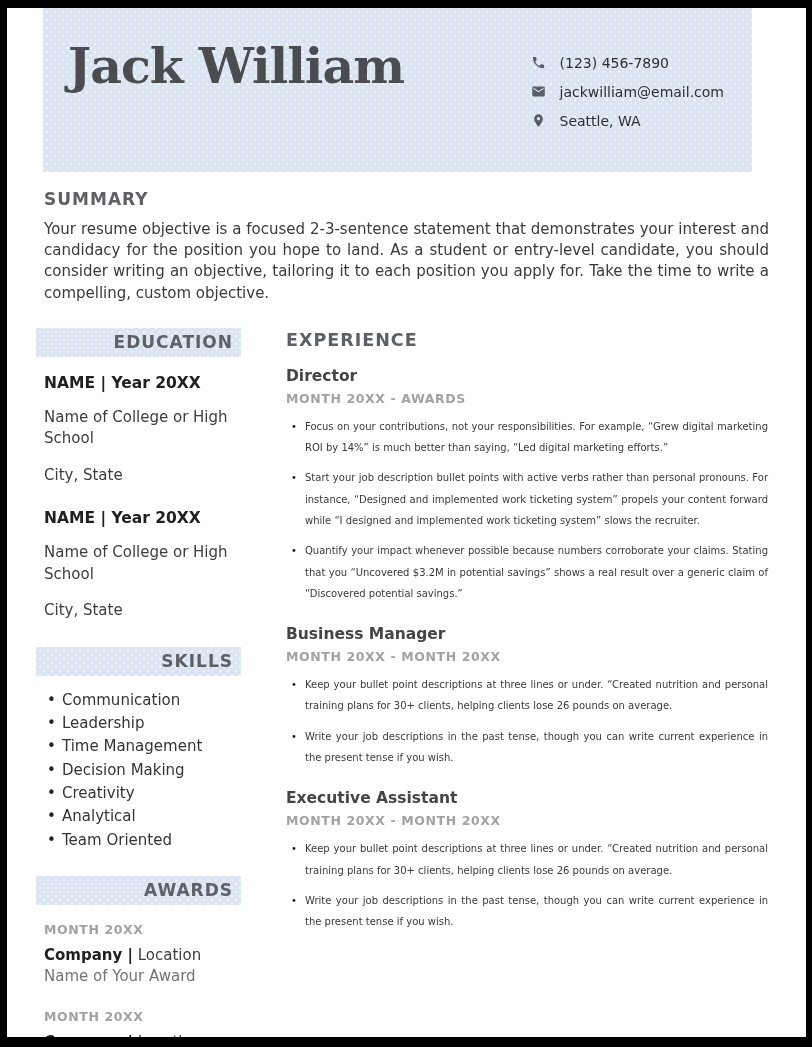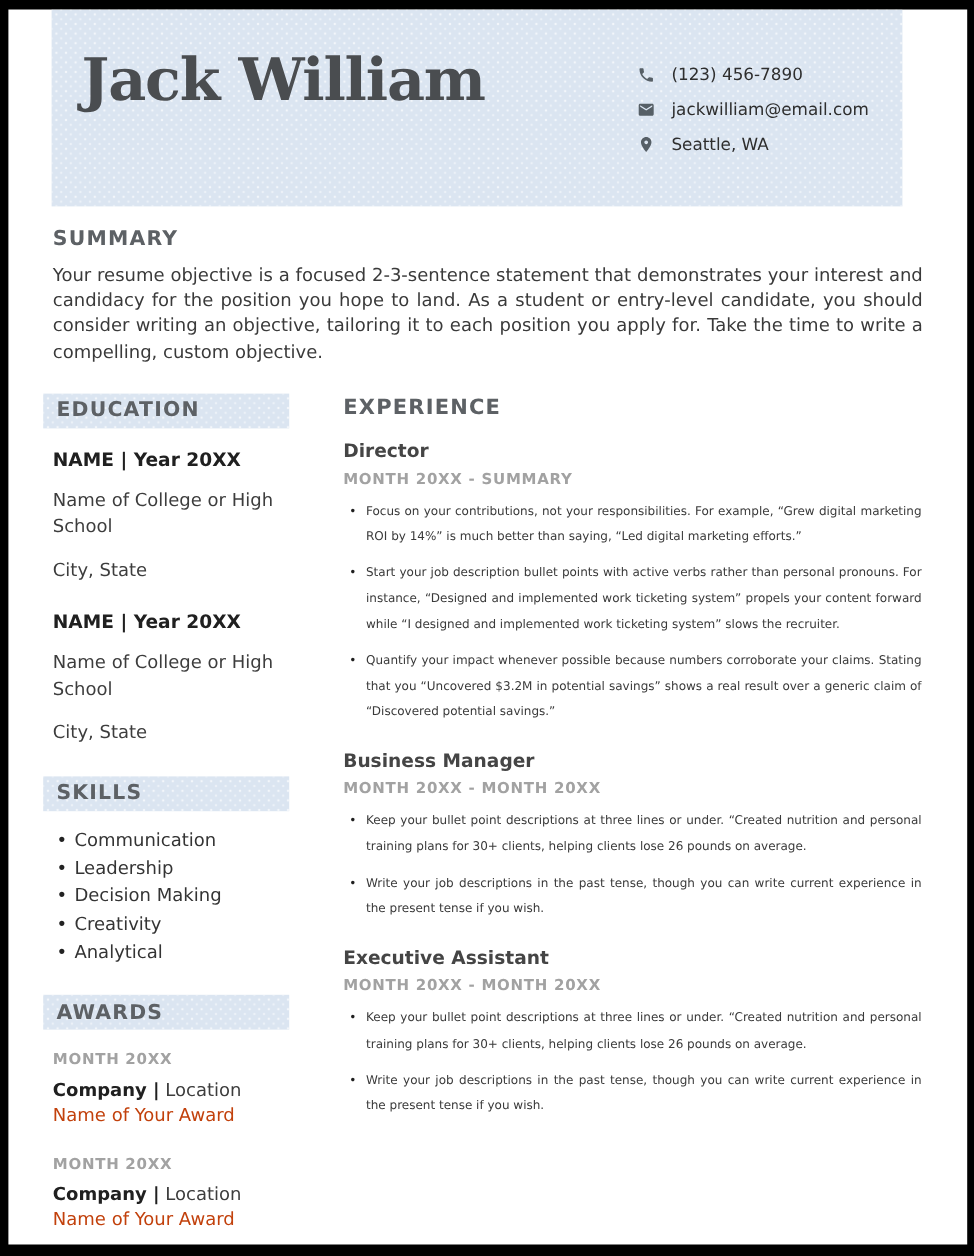--- a/index.html
+++ b/index.html
@@ -17,20 +17,21 @@
     border-width: 8px 6px 10px 7px;
     overflow: hidden;
   }
   .dots {
     background-color: #dbe5f1;
     background-image:
       radial-gradient(circle, rgba(255,255,255,0.65) 1px, transparent 1.3px),
       radial-gradient(circle, rgba(255,255,255,0.45) 1px, transparent 1.3px);
     background-size: 8px 8px, 8px 8px;
     background-position: 0 0, 4px 4px;
+    justify-content: flex-end;
   }
   
   .header {
     margin-left: 36px;
     width: 709px; height: 164px;
     display: flex;
     justify-content: space-between;
     padding: 30px 28px 0 25px;
   }
   .name {
@@ -108,21 +109,21 @@
   }
   .awards-band { margin-top: 24px; }
   .award-entry { margin-top: 17px; }
   .award-date {
     font-size: 12.5px; font-weight: bold;
     letter-spacing: 0.6px; color: #a2a2a2;
   }
   .award-company-line { margin-top: 8px; font-size: 15px; line-height: 21px; }
   .award-company { font-weight: bold; color: #202020; }
   .award-location { color: #3d3d3d; }
-  .award-name { font-size: 15px; line-height: 21px; color: #c2410c; }
+  .award-name { font-size: 15px; line-height: 21px; color: #737373; }
   
   .main { margin-left: 45px; width: 482px; }
   .main .section-heading { margin-top: 2px; font-size: 17.5px; }
   .job-title { font-size: 15.5px; font-weight: bold; color: #454545; margin-top: 17px; }
   .job-title.gap { margin-top: 21px; }
   .job-dates {
     margin-top: 6px;
     font-size: 12.5px; font-weight: bold;
     letter-spacing: 0.6px; color: #a2a2a2;
   }
@@ -203,23 +204,25 @@
           <div class="edu-line">City, State</div>
         </div>
       </div>
 
       <div class="band dots skills-band">
         <span class="section-heading">SKILLS</span>
       </div>
       <ul class="skills-list sidebar-pad">
         <li>Communication</li>
         <li>Leadership</li>
+        <li>Time Management</li>
         <li>Decision Making</li>
         <li>Creativity</li>
         <li>Analytical</li>
+        <li>Team Oriented</li>
       </ul>
 
       <div class="band dots awards-band">
         <span class="section-heading">AWARDS</span>
       </div>
       <div class="sidebar-pad">
         <div class="award-entry">
           <div class="award-date">MONTH 20XX</div>
           <div class="award-company-line">
             <span class="award-company">Company |</span>
@@ -235,21 +238,21 @@
           </div>
           <div class="award-name">Name of Your Award</div>
         </div>
       </div>
     </div>
 
     <div class="main">
       <div class="section-heading">EXPERIENCE</div>
 
       <div class="job-title">Director</div>
-      <div class="job-dates">MONTH 20XX - SUMMARY</div>
+      <div class="job-dates">MONTH 20XX - AWARDS</div>
       <ul class="bullets">
         <li>Focus on your contributions, not your responsibilities. For example, “Grew digital marketing ROI by 14%” is much better than saying, “Led digital marketing efforts.”</li>
         <li>Start your job description bullet points with active verbs rather than personal pronouns. For instance, “Designed and implemented work ticketing system” propels your content forward while “I designed and implemented work ticketing system” slows the recruiter.</li>
         <li>Quantify your impact whenever possible because numbers corroborate your claims. Stating that you “Uncovered $3.2M in potential savings” shows a real result over a generic claim of “Discovered potential savings.”</li>
       </ul>
 
       <div class="job-title gap">Business Manager</div>
       <div class="job-dates">MONTH 20XX - MONTH 20XX</div>
       <ul class="bullets">
         <li>Keep your bullet point descriptions at three lines or under. “Created nutrition and personal training plans for 30+ clients, helping clients lose 26 pounds on average.</li>

